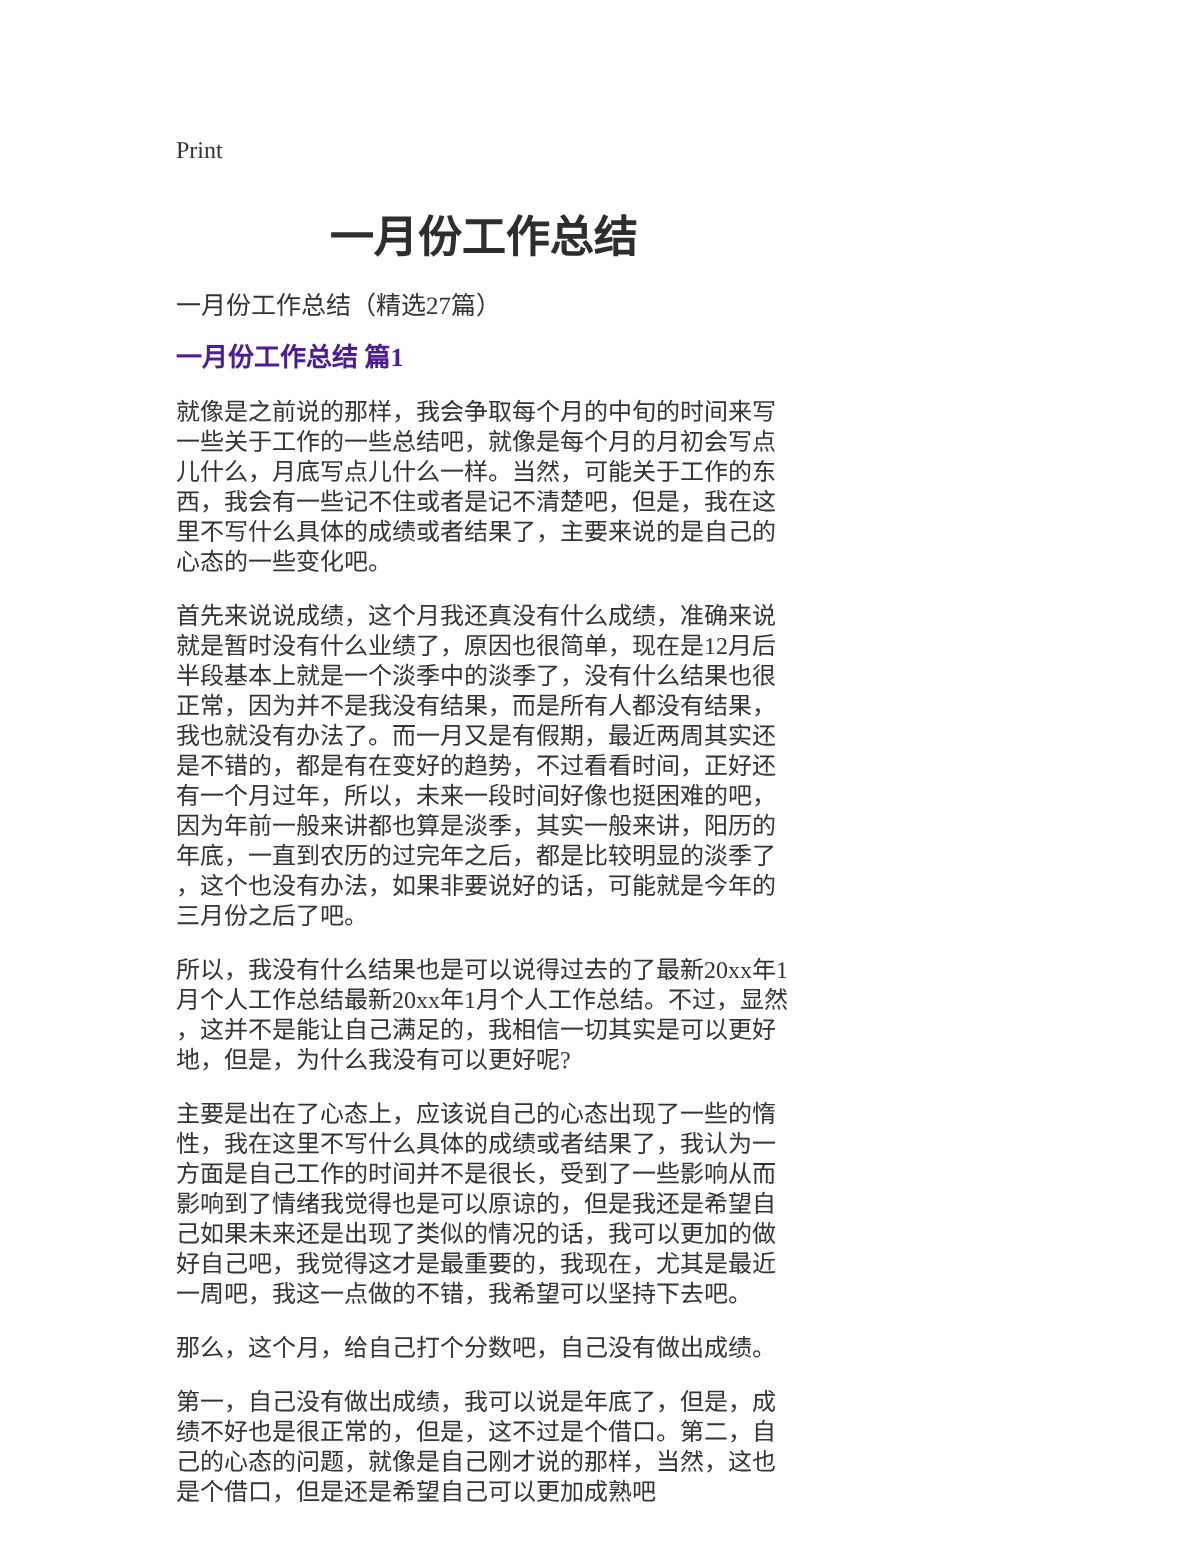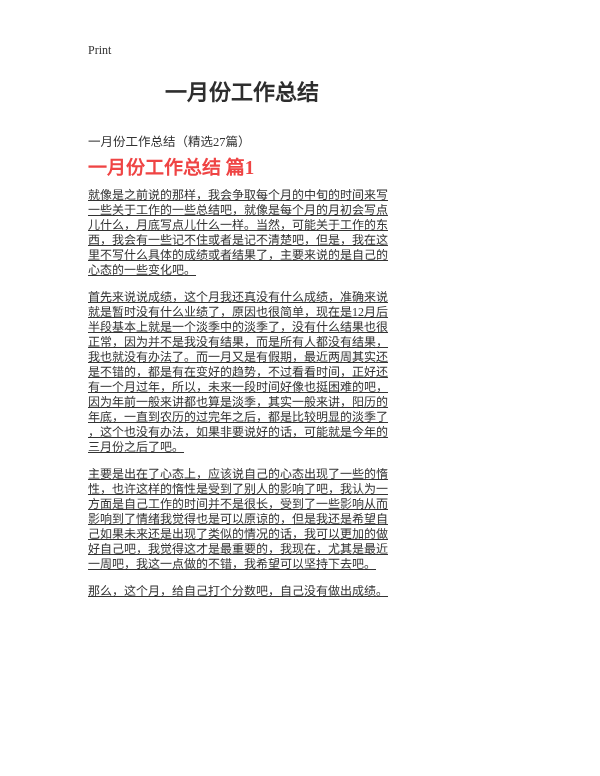--- a/index.html
+++ b/index.html
@@ -11,21 +11,21 @@
     width: 600px;
     height: 776px;
     overflow: hidden;
     font-family: "Liberation Serif", "DejaVu Serif", serif;
     color: #333333;
   }
   .page {
     box-sizing: border-box;
     width: 476px;
     height: 776px;
-    padding: 40px 80px 0 88px;
+    padding: 66px 80px 0 88px;
     background: #ffffff;
   }
   .print-link {
     display: inline-block;
     font-size: 12px;
     line-height: 15px;
     color: #333333;
     text-decoration: none;
     cursor: pointer;
   }
@@ -33,53 +33,54 @@
     font-size: 22px;
     line-height: 28px;
     font-weight: bold;
     text-align: center;
     margin: 21px 0 12px 0;
     color: #2e2e2e;
   }
   .doc-subtitle {
     font-size: 12.5px;
     line-height: 15px;
-    margin: 28px 0 0 0;
+    margin: 13px 0 0 0;
     font-weight: normal;
   }
   h2.section-heading {
-    font-size: 19px;
+    font-size: 13px;
     line-height: 17px;
     font-weight: bold;
     margin: 9px 0 0 0;
-    color: #ef4444;
+    color: #4c1d95;
   }
   .article p {
     font-size: 12px;
     line-height: 15px;
     margin: 12px 0 0 0;
     text-align: left;
     line-break: anywhere;
     word-break: break-all;
-    text-decoration: underline;
   }
 </style>
 </head>
 <body>
 
 <div class="page">
 
   <a class="print-link">Print</a>
 
   <h1 class="doc-title">一月份工作总结</h1>
 
   <div class="doc-subtitle">一月份工作总结（精选27篇）</div>
 
   <h2 class="section-heading">一月份工作总结 篇1</h2>
 
   <div class="article">
     <p>就像是之前说的那样，我会争取每个月的中旬的时间来写一些关于工作的一些总结吧，就像是每个月的月初会写点儿什么，月底写点儿什么一样。当然，可能关于工作的东西，我会有一些记不住或者是记不清楚吧，但是，我在这里不写什么具体的成绩或者结果了，主要来说的是自己的心态的一些变化吧。</p>
     <p>首先来说说成绩，这个月我还真没有什么成绩，准确来说就是暂时没有什么业绩了，原因也很简单，现在是12月后半段基本上就是一个淡季中的淡季了，没有什么结果也很正常，因为并不是我没有结果，而是所有人都没有结果，我也就没有办法了。而一月又是有假期，最近两周其实还是不错的，都是有在变好的趋势，不过看看时间，正好还有一个月过年，所以，未来一段时间好像也挺困难的吧，因为年前一般来讲都也算是淡季，其实一般来讲，阳历的年底，一直到农历的过完年之后，都是比较明显的淡季了，这个也没有办法，如果非要说好的话，可能就是今年的三月份之后了吧。</p>
-    <p>主要是出在了心态上，应该说自己的心态出现了一些的惰性，也许这样的惰性是受到了别人的影响了吧，我认为一方面是自己工作的时间并不是很长，受到了一些影响从而影响到了情绪我觉得也是可以原谅的，但是我还是希望自己如果未来还是出现了类似的情况的话，我可以更加的做好自己吧，我觉得这才是最重要的，我现在，尤其是最近一周吧，我这一点做的不错，我希望可以坚持下去吧。</p>
+    <p>所以，我没有什么结果也是可以说得过去的了最新20xx年1月个人工作总结最新20xx年1月个人工作总结。不过，显然，这并不是能让自己满足的，我相信一切其实是可以更好地，但是，为什么我没有可以更好呢?</p>
+    <p>主要是出在了心态上，应该说自己的心态出现了一些的惰性，我在这里不写什么具体的成绩或者结果了，我认为一方面是自己工作的时间并不是很长，受到了一些影响从而影响到了情绪我觉得也是可以原谅的，但是我还是希望自己如果未来还是出现了类似的情况的话，我可以更加的做好自己吧，我觉得这才是最重要的，我现在，尤其是最近一周吧，我这一点做的不错，我希望可以坚持下去吧。</p>
     <p>那么，这个月，给自己打个分数吧，自己没有做出成绩。</p>
+    <p>第一，自己没有做出成绩，我可以说是年底了，但是，成绩不好也是很正常的，但是，这不过是个借口。第二，自己的心态的问题，就像是自己刚才说的那样，当然，这也是个借口，但是还是希望自己可以更加成熟吧</p>
   </div>
 
 </div>
 
 </body></html>

